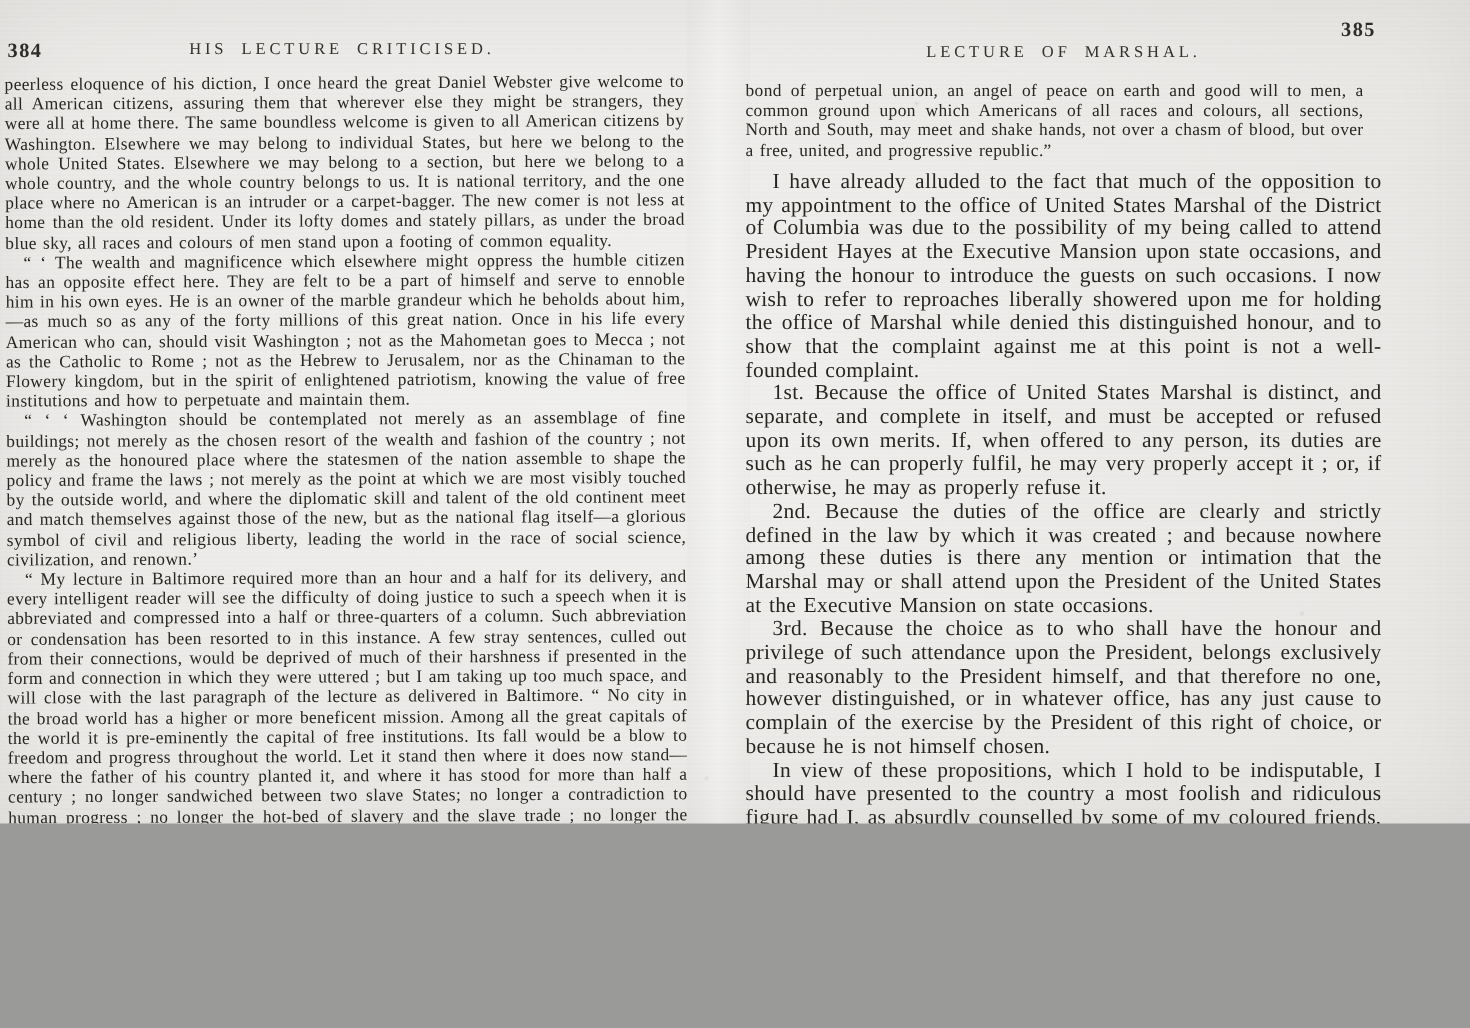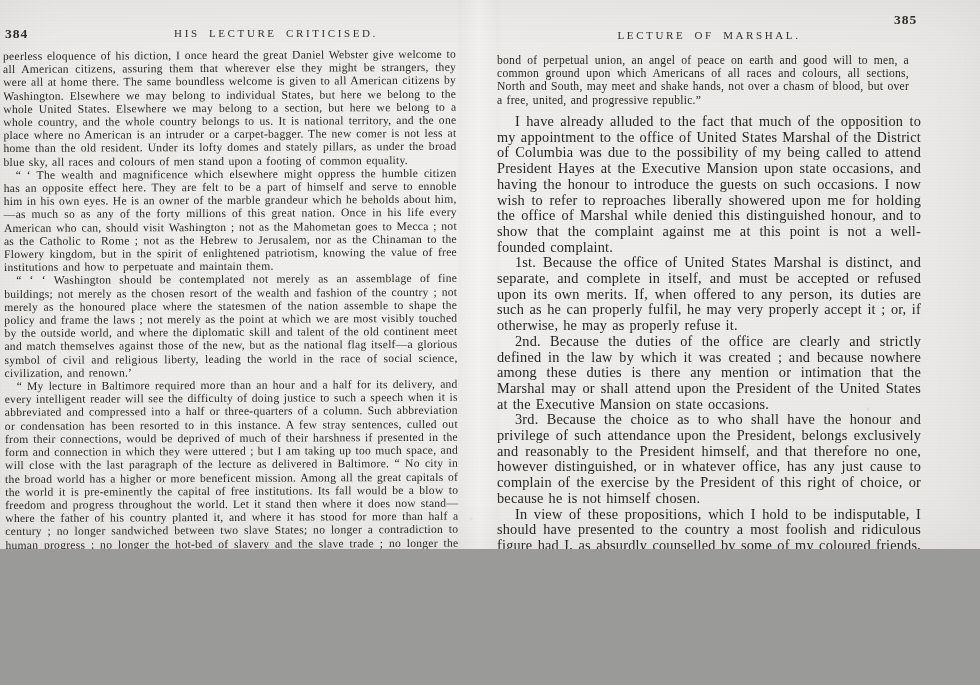--- a/index.html
+++ b/index.html
@@ -73,21 +73,21 @@
     color: #26251f;
   }
   .body-small p, .body-large p { margin: 0; }
   .ind-sm { text-indent: 12px; }
   .ind-lg { text-indent: 18px; }
 
   #left-body  { left: 3px;   top: 50px;  width: 453px; transform: rotate(-0.28deg); transform-origin: 0 0; }
   #right-quote{ left: 497px; top: 54px;  width: 412px; }
   #right-body { left: 497px; top: 114px; width: 424px; }
 
-  #left-title  { left: 0;    top: 27px; width: 456px; padding-left: 48px; }
+  #left-title  { left: 0;    top: 27px; width: 456px; }
   #left-num    { left: 5px;  top: 26px; }
   #right-title { left: 497px; top: 29px; width: 424px; }
   #right-num   { left: 894px; top: 12px; }
 
   .signature {
     position: absolute; left: 921px; top: 660px;
     font-size: 11.5px; letter-spacing: 6px; color: #2c2b27; margin-left: 12px;
   }
 
   .ink-blot {

